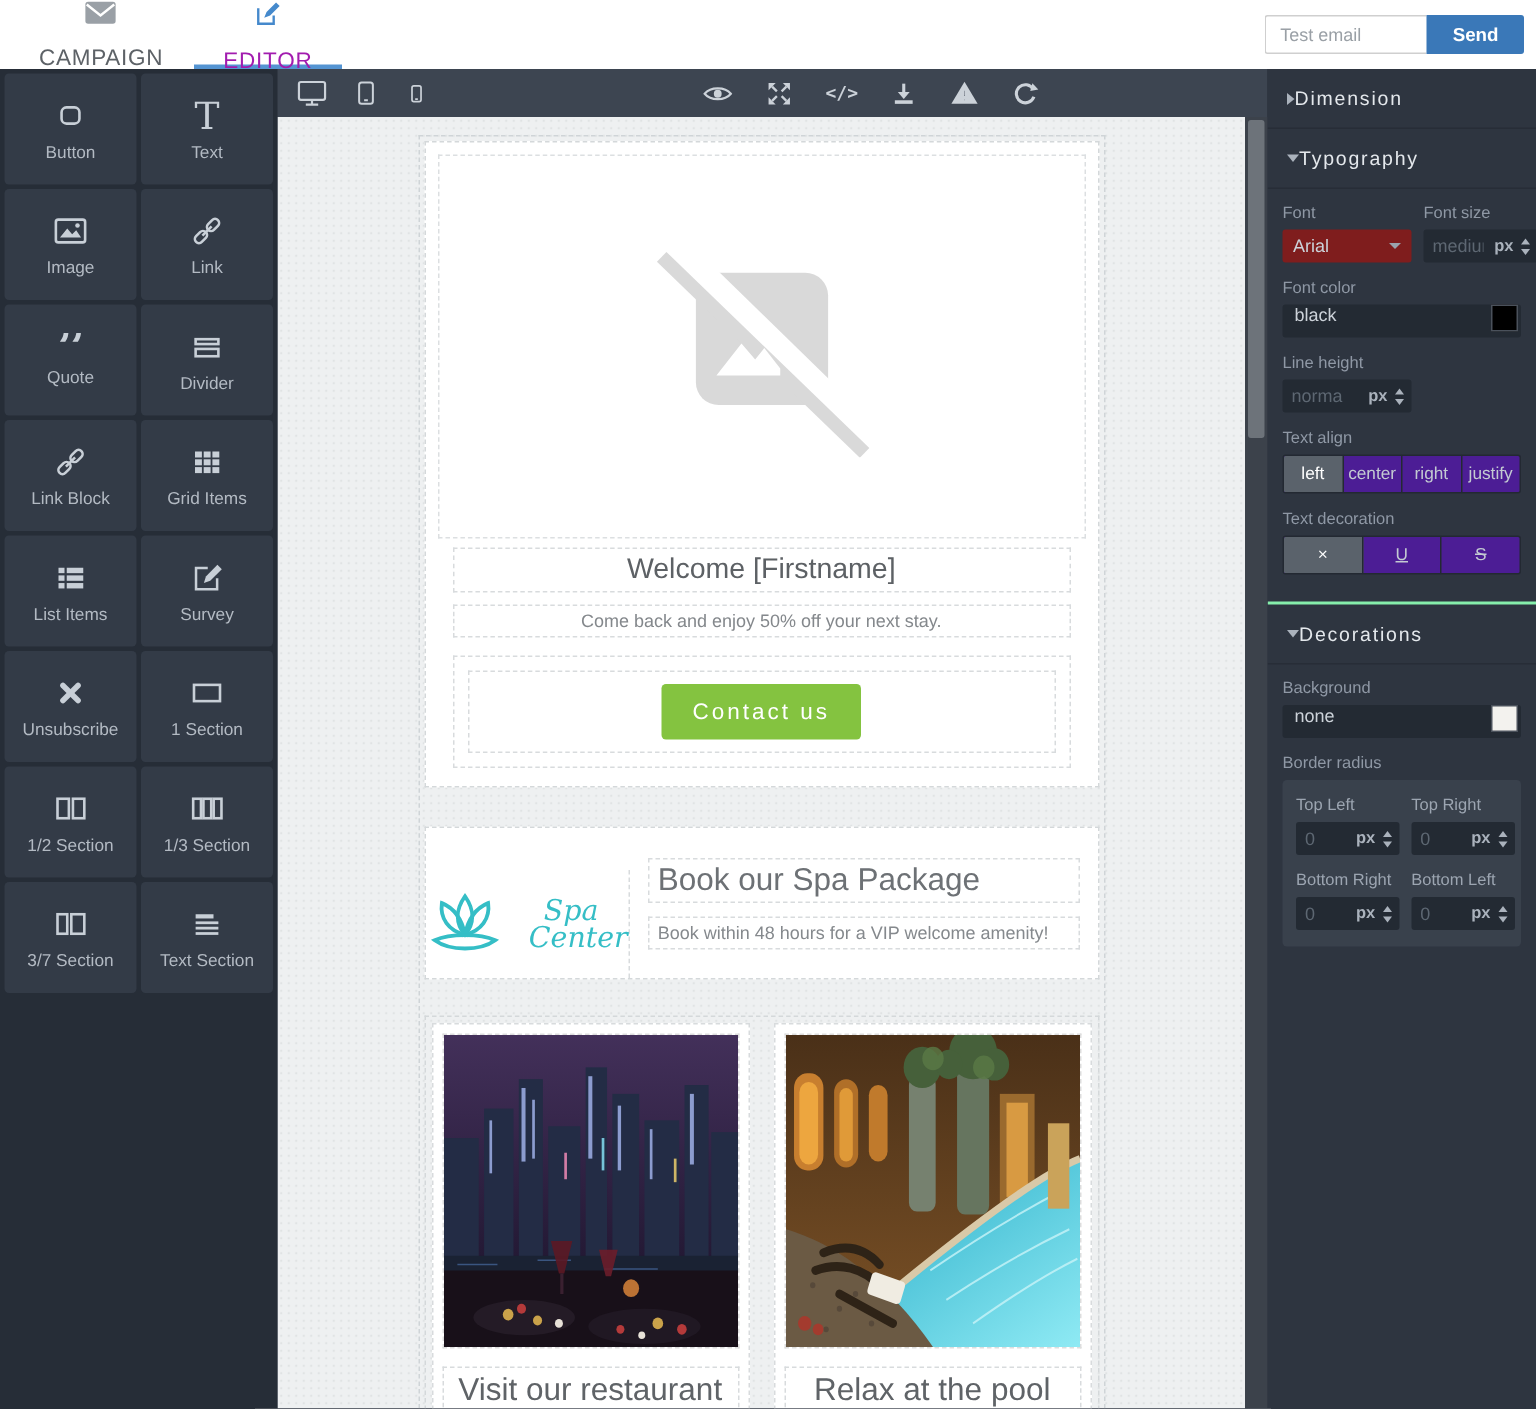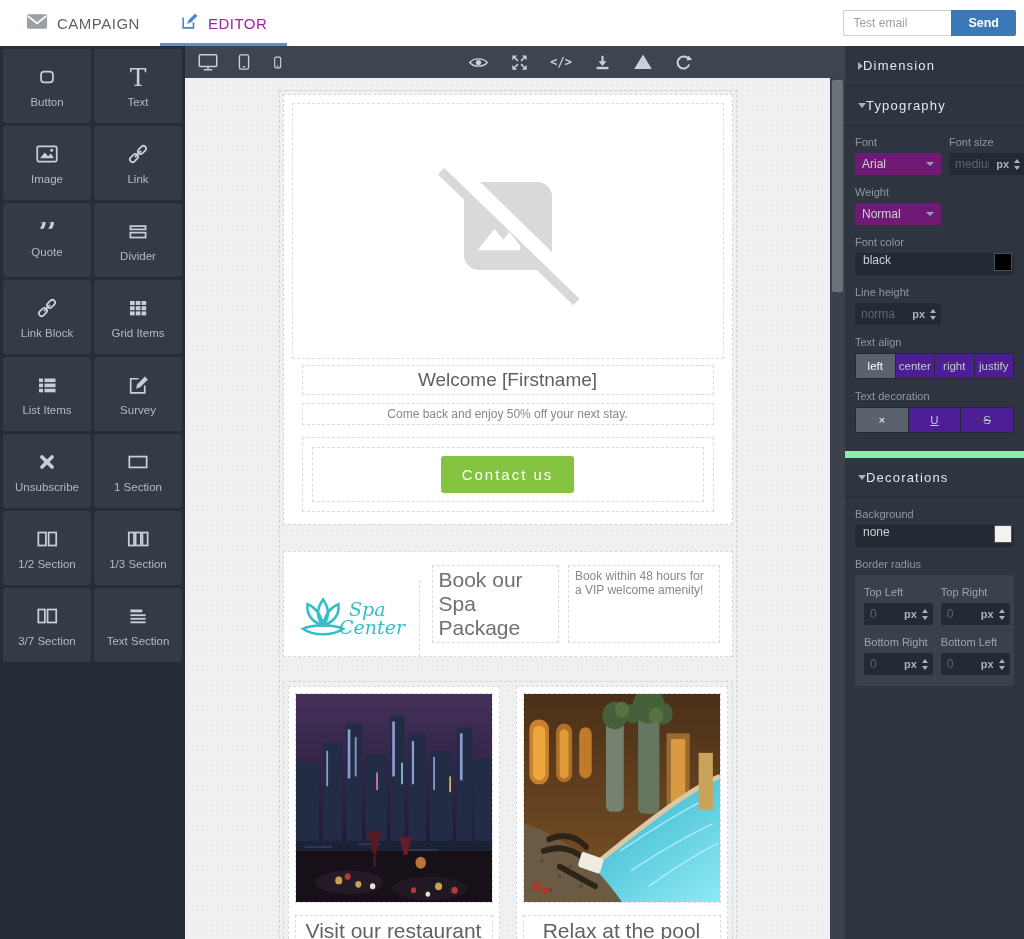--- a/index.html
+++ b/index.html
@@ -2,21 +2,21 @@
 <html><head>
 <meta charset="utf-8">
 <style>
   * { box-sizing: border-box; margin: 0; padding: 0; }
   html,body { width:1024px; height:939px; overflow:hidden;
     font-family:"Liberation Sans", sans-serif; background:#262d37; }
 
   
   .topbar { height:46px; background:#ffffff; display:flex; align-items:stretch; }
   .tab { display:flex; align-items:center; gap:9px; padding:0 20px; font-size:15px;
-         color:#5d6267; cursor:pointer; }
+         color:#5d6267; cursor:pointer;flex-direction:column; }
   .tab.campaign { margin-left:6px; letter-spacing:.5px; }
   .tab.editor { color:#a21caf; letter-spacing:.5px; box-shadow:inset 0 -3px 0 #5494d2; }
   .topbar-right { margin-left:auto; display:flex; align-items:center; padding-right:8px; }
   .test-input { width:108px; height:26px; border:1px solid #cfcfcf; border-right:none;
         border-radius:2px 0 0 2px; padding:0 9px; font-size:12px; color:#555; outline:none; }
   .test-input::placeholder { color:#9aa0a6; }
   .send-btn { height:26px; padding:0 17px; background:#3a78b8; border:none; color:#fff;
         font-size:12.5px; font-weight:bold; border-radius:0 2px 2px 0; cursor:pointer; }
 
   
@@ -59,49 +59,49 @@
   .img-ph { height:256px; border:1px dashed #dcdfe1; background:#fff; display:flex;
         align-items:center; justify-content:center; }
   .hero-h { margin:6px 10px 0; text-align:center; font-size:19px; color:#5d6165; padding:3px; }
   .hero-s { margin:8px 10px 0; text-align:center; font-size:12px; color:#84888c; padding:3px; }
   .btn-outer { margin:12px 10px 4px; padding:9px; }
   .btn-inner { padding:8px; display:flex; justify-content:center; }
   .contact-btn { background:#84c340; color:#fff; border:none; padding:10px 21px;
         font-size:15px; letter-spacing:2px; border-radius:3px; cursor:pointer; }
 
   .sec2 { background:#fff; border:1px dashed #d4d8da; margin-top:26px; display:flex; min-height:102px; }
-  .logo-col { width:136px; display:flex; align-items:center; justify-content:center;
+  .logo-col { width:136px; display:flex; align-items:center; justify-content:space-between;
         border-right:1px dashed #d8dbdd;margin-top:28px; }
   .spa-text { font-family:"DejaVu Serif", serif; font-style:italic; color:#35bec6;
         font-size:19px; line-height:0.95; }
   .spa-text .l2 { margin-left:-10px; }
-  .spa-col { flex:1; padding:13px 12px; display:flex; flex-direction:row; justify-content:center; gap:9px; }
+  .spa-col { flex:1; padding:13px 12px; display:flex; flex-direction:column; justify-content:center; gap:9px; }
   .spa-h { font-size:21px; color:#6d7175; padding:2px 6px; }
   .spa-s { font-size:12px; color:#85898d; padding:3px 6px; }
 
   .cards { margin-top:24px; border:1px dashed #d4d8da; padding:4px; display:flex; gap:16px; }
   .card { flex:1; background:#fff; border:1px dashed #d8dbdd; padding:6px; }
   .photo { height:210px; border:1px dashed #ddd; overflow:hidden; }
   .photo svg { display:block; width:100%; height:100%; }
   .card-h { margin-top:12px; text-align:center; font-size:21px; color:#5f6367; padding:3px; }
 
   
   .style-panel { width:179px; background:#2e3540; overflow:hidden; }
   .sec-head { display:flex; align-items:center; gap:0; padding:12px 13px; font-size:13px;
         letter-spacing:1.2px; color:#e4e8ec; border-bottom:1px solid #272d37; cursor:pointer; }
-  .sec-head.bt { border-top:7px solid #86efac; }
+  .sec-head.bt { border-top:2px solid #86efac; }
   .car-r { width:0; height:0; border-top:4px solid transparent; border-bottom:4px solid transparent;
         border-left:5px solid #aab2bc; }
   .car-d { width:0; height:0; border-left:4px solid transparent; border-right:4px solid transparent;
         border-top:5px solid #aab2bc; }
   .fields { padding:10px 10px 14px; }
   .flabel { font-size:11px; color:#8f98a5; margin-bottom:5px; }
   .frow { margin-bottom:11px; }
   .two { display:flex; justify-content:space-between; gap:8px; }
-  .select { background:#701a75; height:22px; display:flex; align-items:center; gap:4px;
+  .select { background:#7f1d1d; height:22px; display:flex; align-items:center; gap:4px;
         padding:0 7px; font-size:12px; color:#ccd2d9; border-radius:2px; width:86px;
         justify-content:space-between; cursor:pointer; }
   .sel-car { width:0; height:0; border-left:4px solid transparent; border-right:4px solid transparent;
         border-top:4px solid #9aa3ad; }
   .numfield { background:#232a33; height:22px; display:flex; align-items:center;
         padding:0 5px 0 6px; border-radius:2px; }
   .numfield input { background:transparent; border:none; outline:none; width:34px;
         font-size:12px; color:#5d6772; font-family:inherit; }
   .numfield input::placeholder { color:#5d6772; }
   .unit { font-size:11px; color:#aab2bc; font-weight:bold; margin-left:auto; }
@@ -622,27 +622,20 @@
             <input placeholder="medium" style="">
             <span class="unit">px</span>
             <span class="stepper">
                 <span class="st-up"></span>
                 <span class="st-dn"></span>
               </span>
           </div>
         </div>
       </div>
 
-      <div class="frow">
-        <div class="flabel">Weight</div>
-        <div class="select">
-          <span>Normal</span>
-          <span class="sel-car"></span>
-        </div>
-      </div>
 
       <div class="frow">
         <div class="flabel">Font color</div>
         <div class="colorfield">
           <span>black</span>
           <span class="swatch black"></span>
         </div>
       </div>
 
       <div class="frow">

